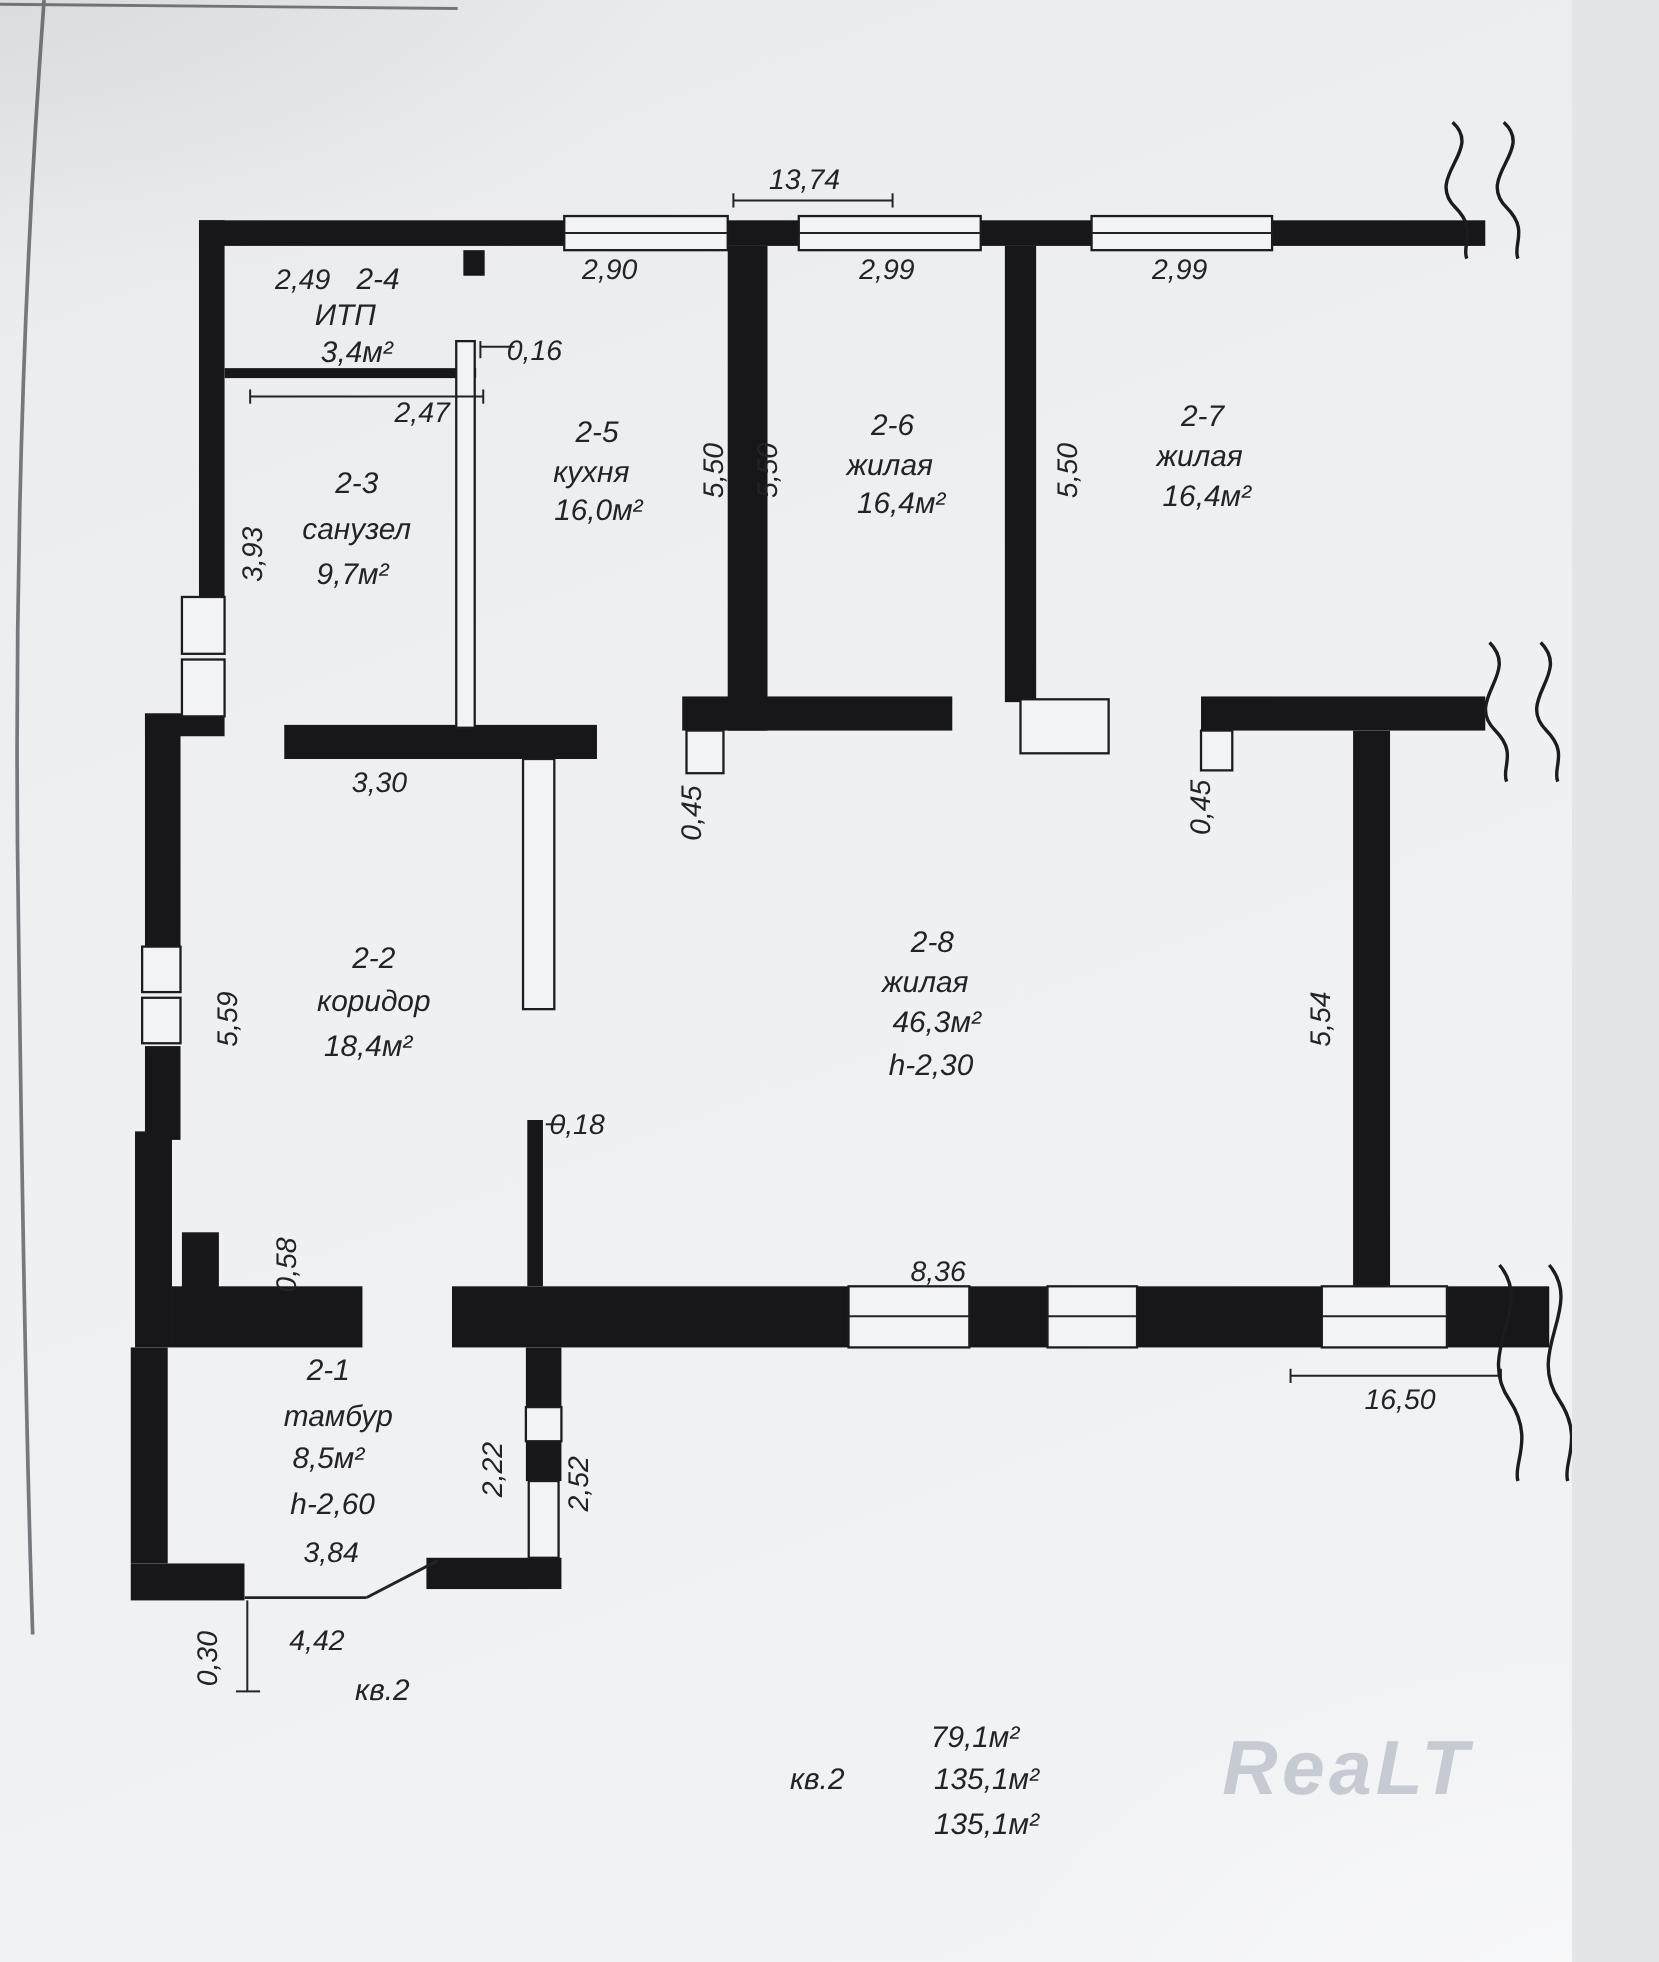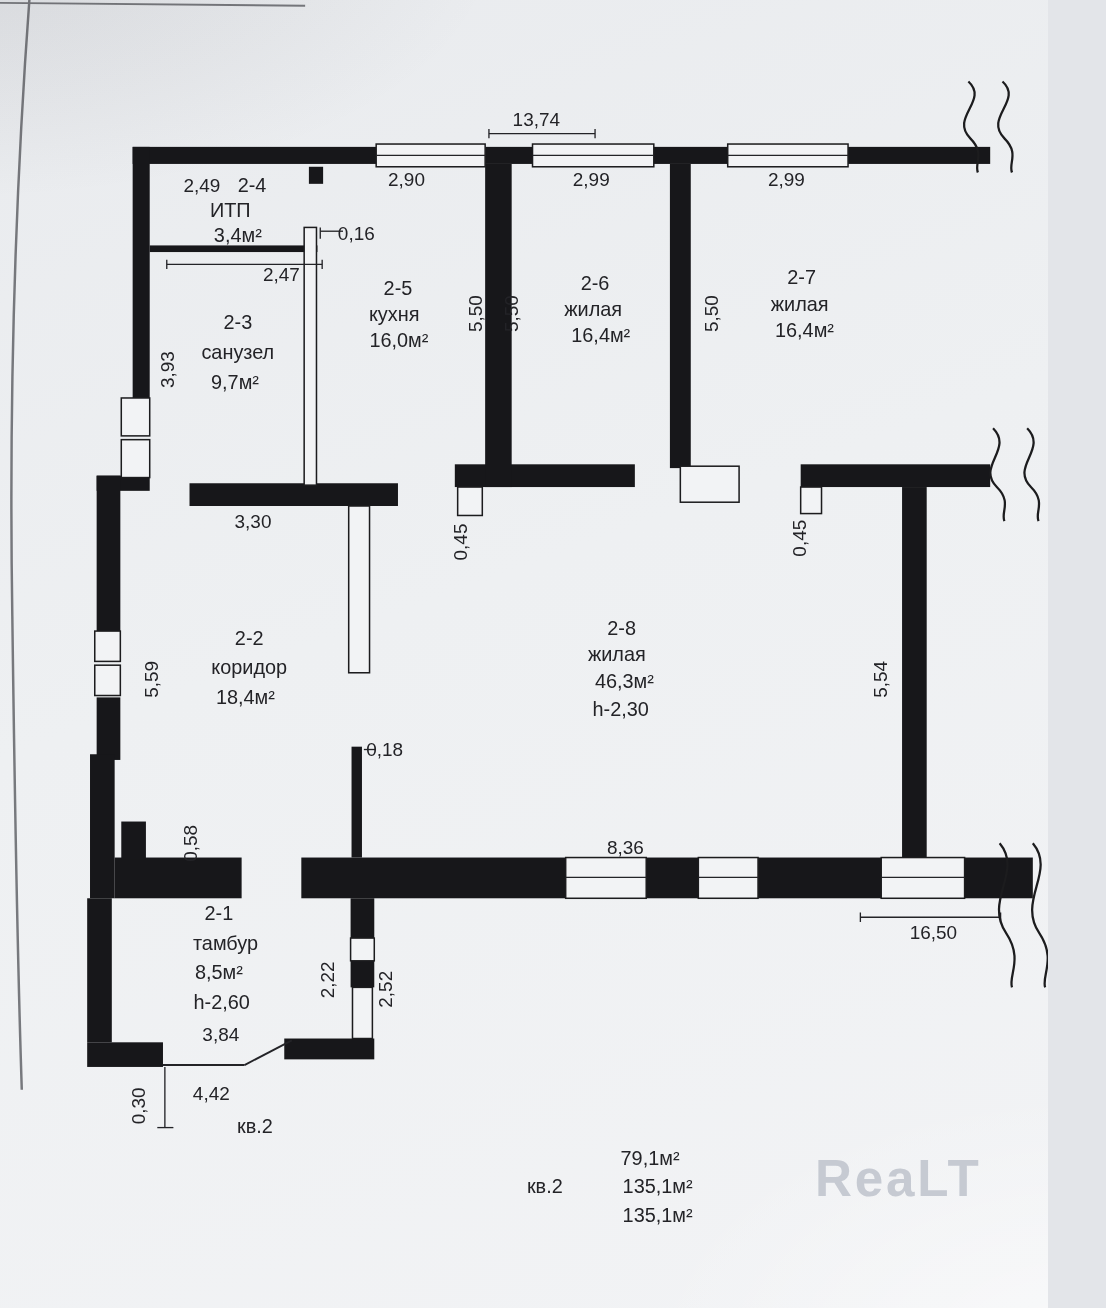--- a/index.html
+++ b/index.html
@@ -4,20 +4,21 @@
 <style>
   html,body{margin:0;padding:0;}
   body{
     width:1106px;height:1308px;
     font-family:"Liberation Sans",sans-serif;
     background:#e3e5e9;
   }
   .page{
     position:relative;width:1048px;height:1308px;overflow:hidden;
     background:linear-gradient(160deg,#e9ebee 0%,#eef0f2 45%,#f2f3f5 100%);
+    font-style:italic;
   }
   .page::before{
     content:"";position:absolute;inset:0;pointer-events:none;
     background:
       radial-gradient(900px 420px at -4% -4%, rgba(40,40,50,.10), transparent 60%),
       radial-gradient(700px 420px at 104% 104%, rgba(255,255,255,.55), transparent 65%);
   }
   svg{position:absolute;inset:0;display:block;}
   svg text{
     font-family:"Liberation Sans",sans-serif;

